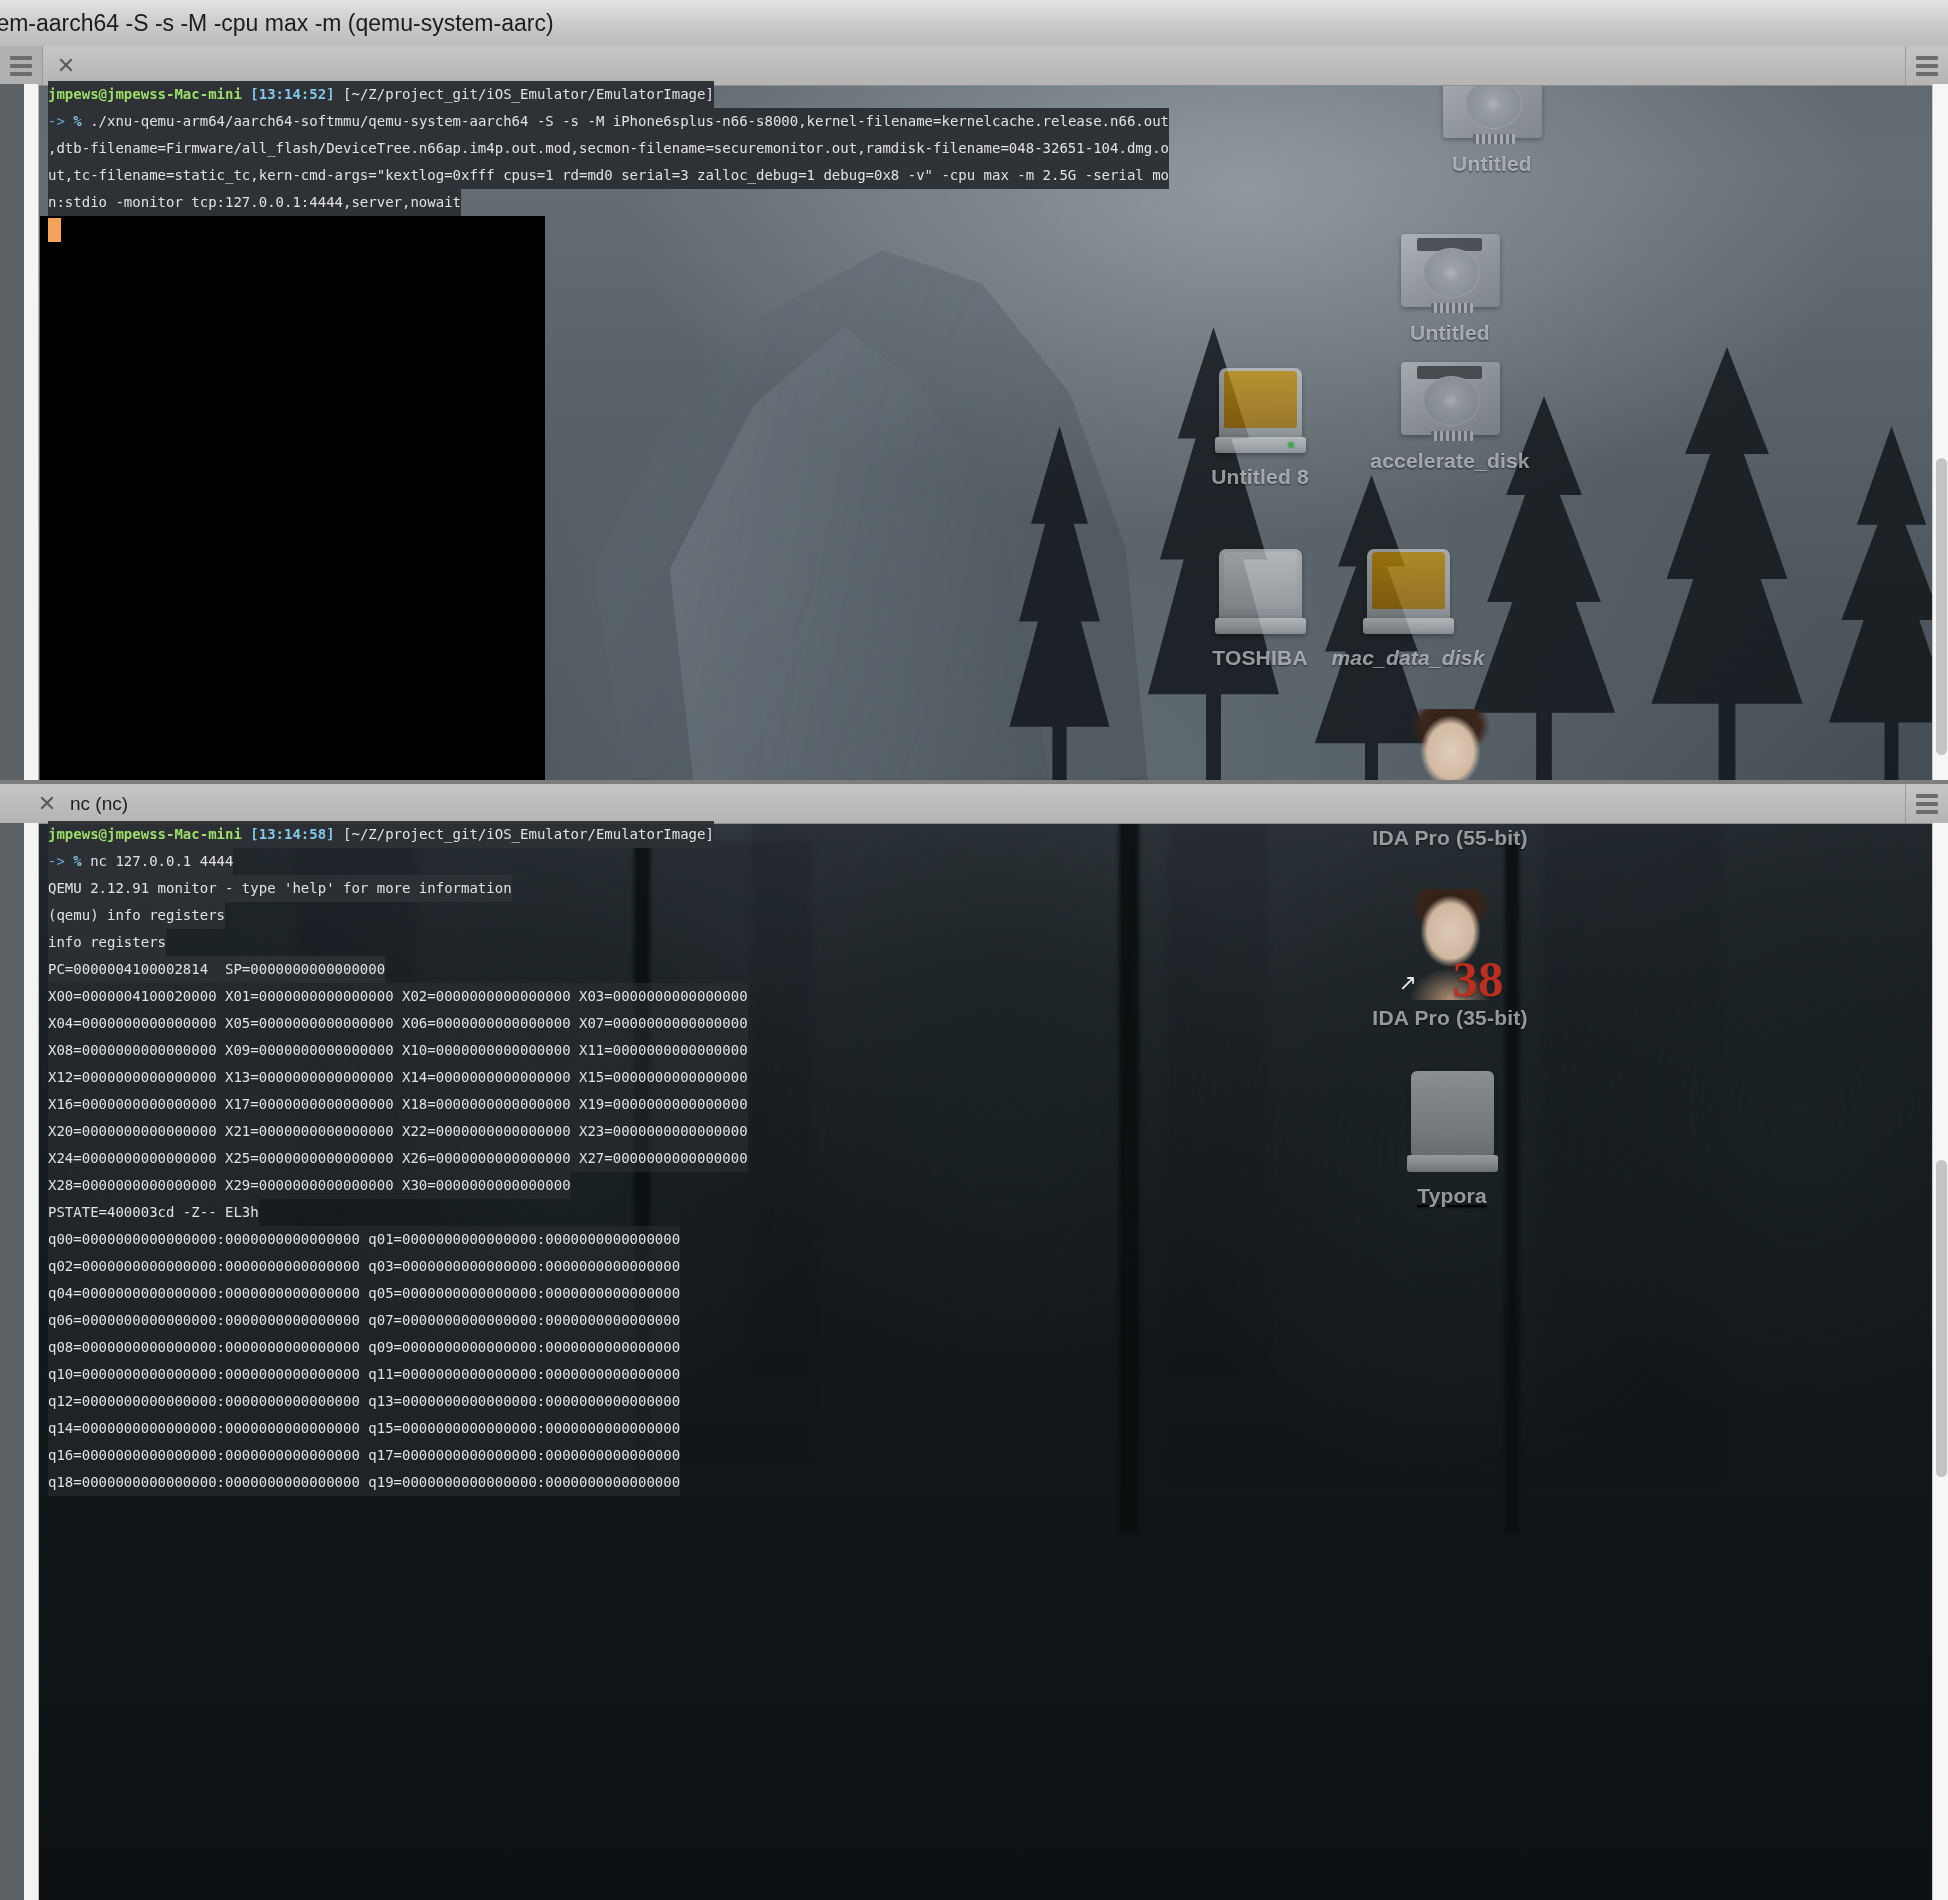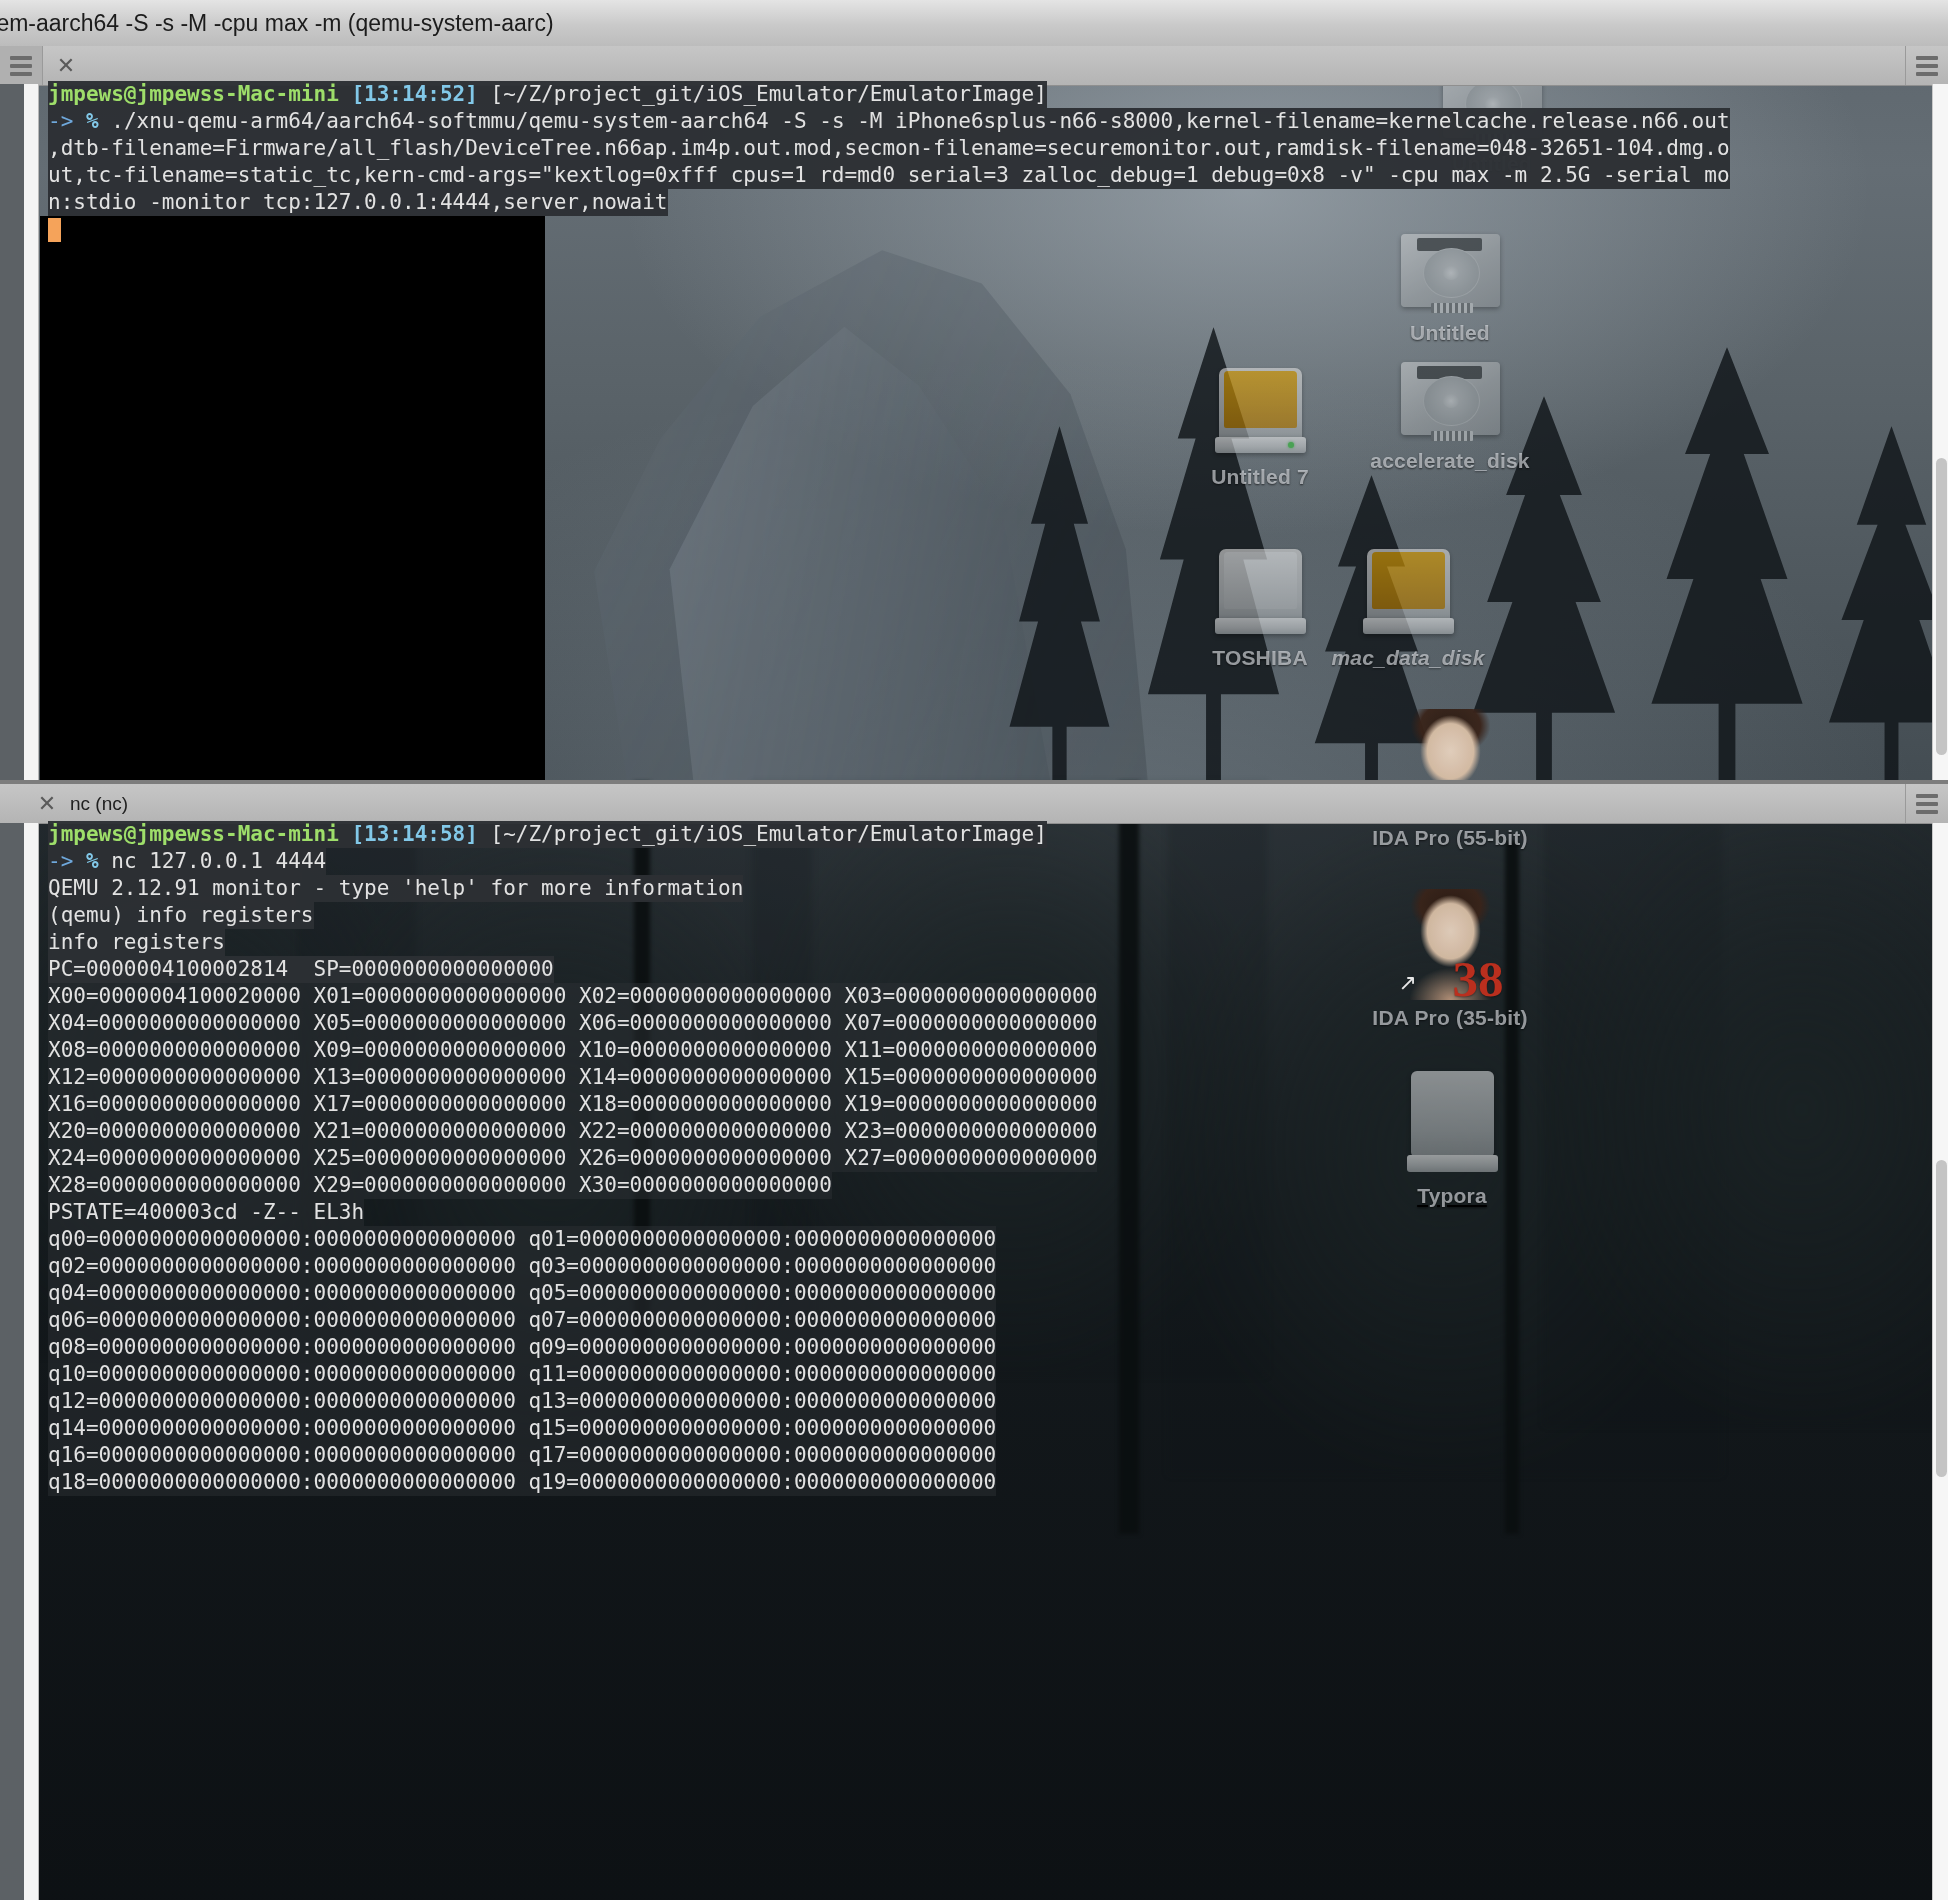--- a/index.html
+++ b/index.html
@@ -252,21 +252,21 @@
   .pane-header .hamburger.right {
     margin-left: auto;
     border-right: none; border-left: 1px solid #9a9a9a;
     background: transparent;
   }
 
   
   .term {
     position: absolute;
     font-family: "DejaVu Sans Mono", "Liberation Mono", monospace;
-    font-size: 21px;
+    font-size: 14px;
     line-height: 27px;
     color: #d6d6d6;
     white-space: pre;
     letter-spacing: 0px;
   }
   .term .ln { position: relative; }
   .term .opaque { background: rgba(44,48,52,0.97); display: inline-block; }
   .term .semi { background: rgba(44,48,52,0.50); display: inline-block; }
   .c-green { color: #9ede6a; font-weight: bold; }
   .c-cyan  { color: #82c8e8; font-weight: bold; }
@@ -358,21 +358,21 @@
       <div class="label">Untitled</div>
     </div>
 
     <div class="dicon" style="left:1166px; top:364px;">
       <div class="drive">
         <div class="body"></div>
           <div class="face orange"></div>
           <div class="base"></div>
           <div class="led"></div>
       </div>
-      <div class="label">Untitled 7</div>
+      <div class="label">Untitled 8</div>
     </div>
 
     <div class="dicon" style="left:1356px; top:356px;">
       <div class="hdd">
         <div class="plate"></div>
           <div class="strip"></div>
           <div class="disc"></div>
           <div class="hub"></div>
           <div class="conn"></div>
       </div>

